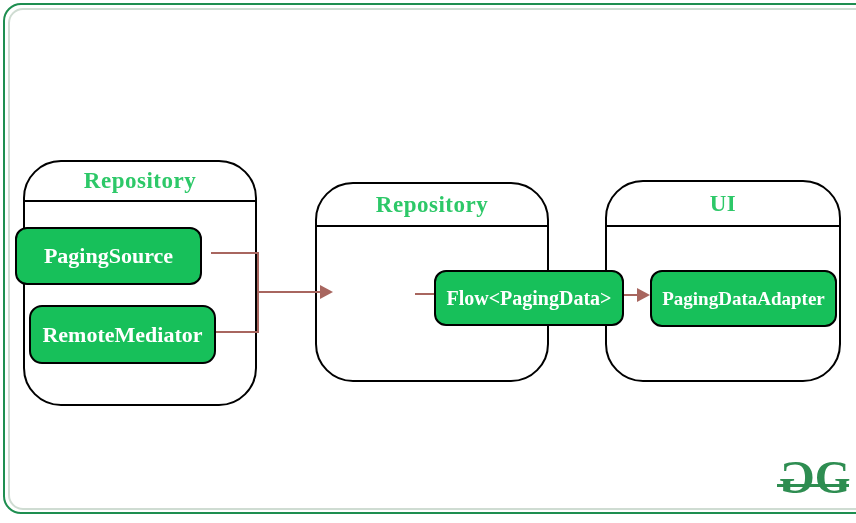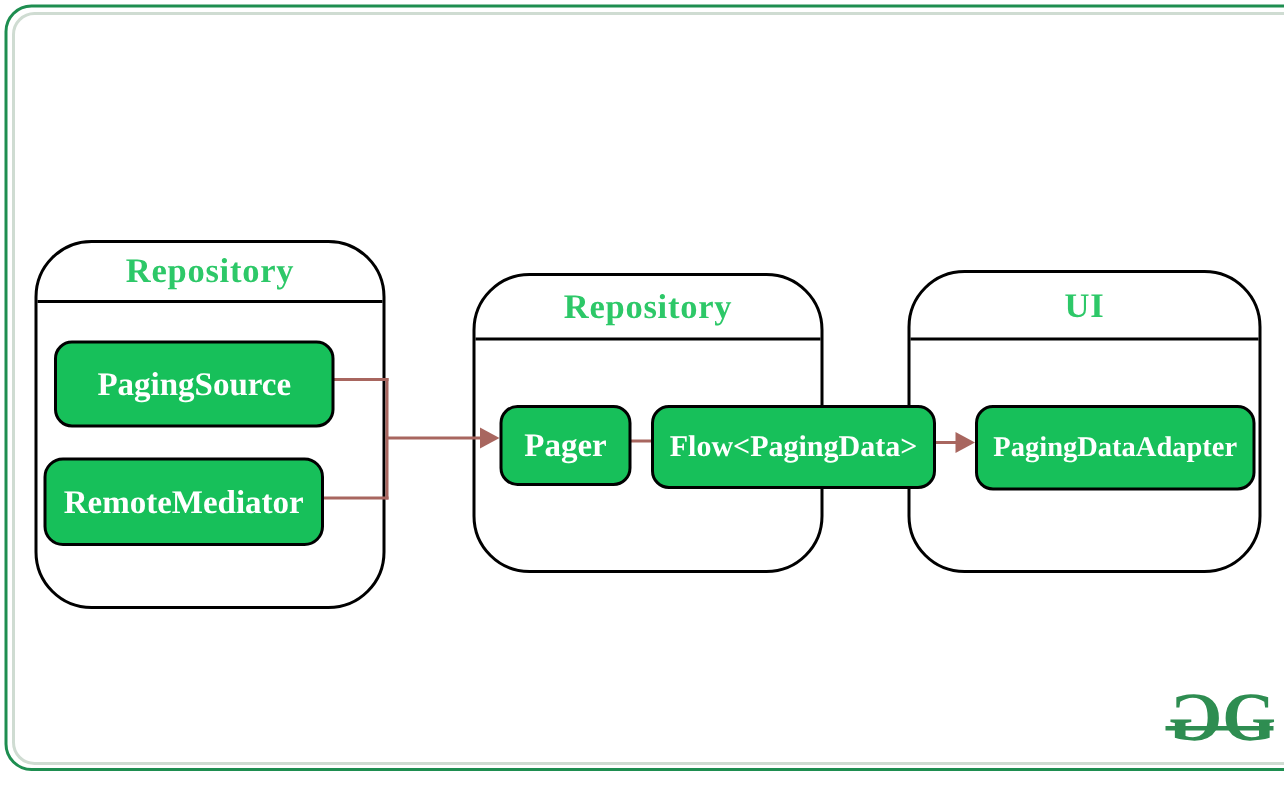--- a/index.html
+++ b/index.html
@@ -83,21 +83,21 @@
     background: #17c05a;
     border: 2px solid #000000;
     border-radius: 12px;
     color: #ffffff;
     display: flex;
     align-items: center;
     justify-content: center;
     text-align: center;
     white-space: nowrap;
   }
-  #node-paging-source       { left: 36px;  top: 227px; width: 183px; height: 54px; font-size: 22px; }
+  #node-paging-source       { left: 15px;  top: 227px; width: 183px; height: 54px; font-size: 22px; }
   #node-remote-mediator     { left: 29px;  top: 305px; width: 183px; height: 55px; font-size: 22px; border-radius: 13px; }
   #node-pager               { left: 333px; top: 270px; width: 84px;  height: 50px; font-size: 22px; }
   #node-flow-paging-data    { left: 434px; top: 270px; width: 186px; height: 52px; font-size: 20px; }
   #node-paging-data-adapter { left: 650px; top: 270px; width: 183px; height: 53px; font-size: 19px; }
 
   
   .gfg-logo {
     position: absolute;
     left: 782px;
     top: 455px;
@@ -147,21 +147,20 @@
   <div class="conn" id="conn-remotemediator-out"></div>
   <div class="conn" id="conn-bracket-vertical"></div>
   <div class="conn" id="conn-bracket-to-pager"></div>
   <div class="arrowhead" id="arrow-to-pager"></div>
   <div class="conn" id="conn-pager-to-flow"></div>
   <div class="conn" id="conn-flow-to-adapter"></div>
   <div class="arrowhead" id="arrow-to-adapter"></div>
 
   <div class="node" id="node-paging-source">PagingSource</div>
   <div class="node" id="node-remote-mediator">RemoteMediator</div>
-  <div class="node" id="node-pager">Pager</div>
   <div class="node" id="node-paging-data-adapter">PagingDataAdapter</div>
   <div class="node" id="node-flow-paging-data">Flow&lt;PagingData&gt;</div>
 
   <div class="gfg-logo">
     <span class="logo-bar"></span>
     <span class="logo-g flip">G</span><span class="logo-g">G</span>
   </div>
 
 </div>
 

